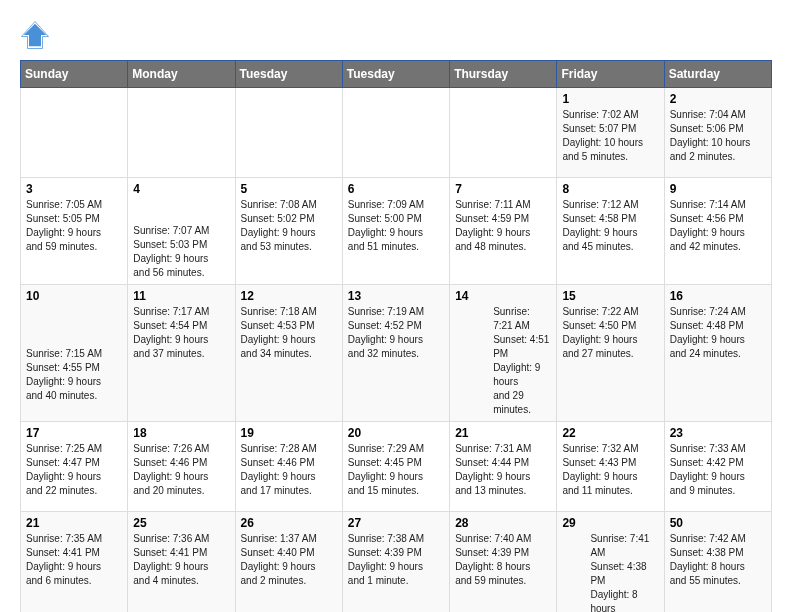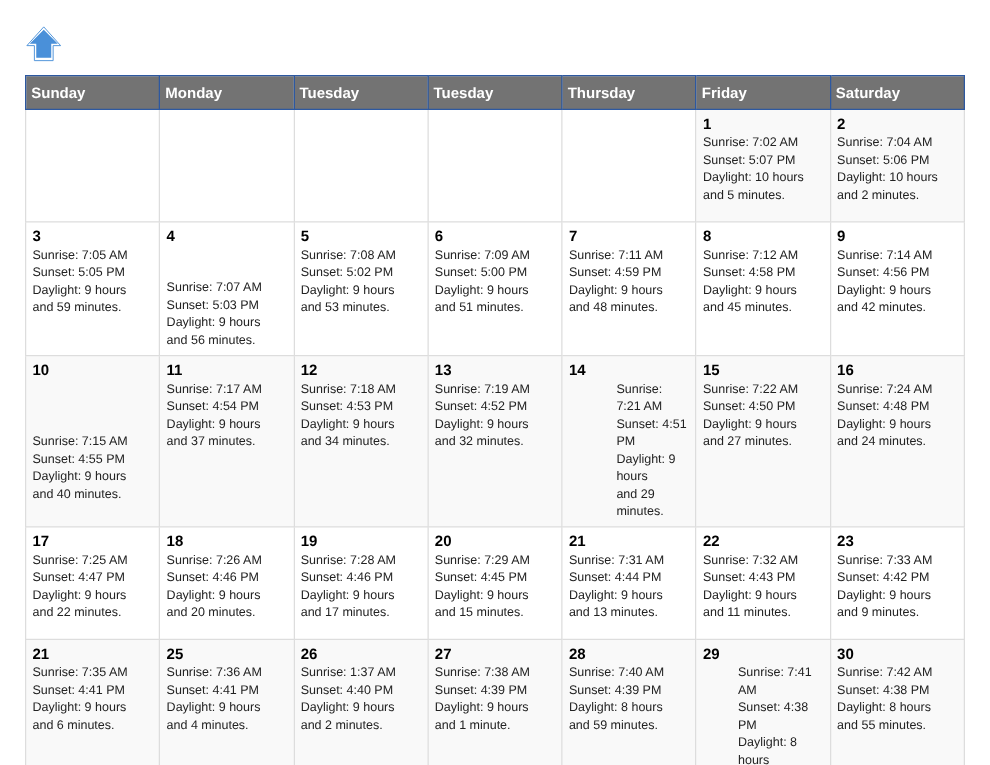--- a/index.html
+++ b/index.html
@@ -336,21 +336,21 @@
 and 59 minutes.</div>
         </td>
         <td>
           <span class="day-number">29</span>
           <div class="day-info" style="white-space: pre-line; margin-left: 28px;">Sunrise: 7:41 AM
 Sunset: 4:38 PM
 Daylight: 8 hours
 and 57 minutes.</div>
         </td>
         <td>
-          <span class="day-number">30</span>
+          <span class="day-number">50</span>
           <div class="day-info" style="white-space: pre-line;">Sunrise: 7:42 AM
 Sunset: 4:38 PM
 Daylight: 8 hours
 and 55 minutes.</div>
         </td>
       </tr>
     </tbody>
 </table>
 
 </body></html>

